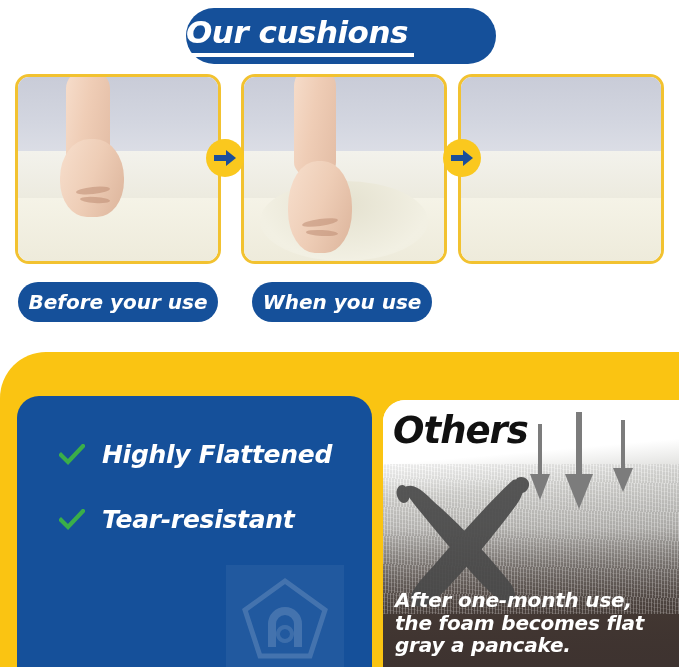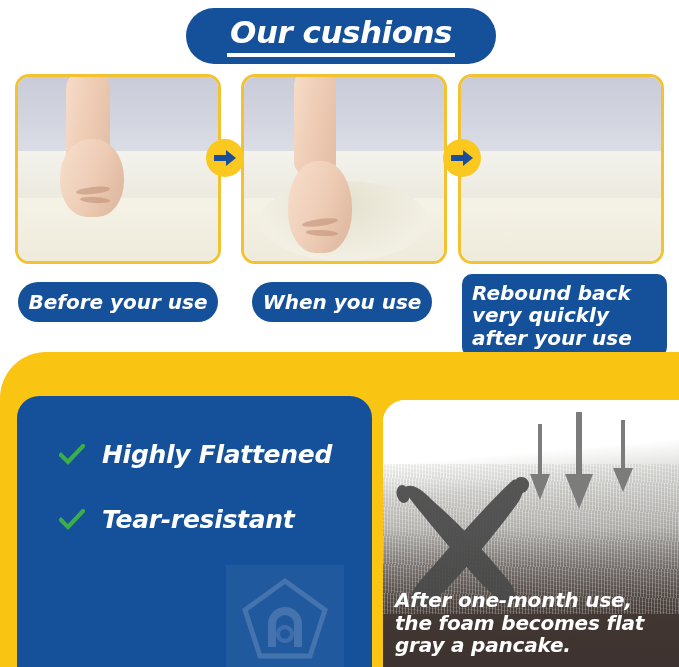--- a/index.html
+++ b/index.html
@@ -22,21 +22,21 @@
   .title-pill {
     position: absolute;
     left: 186px;
     top: 8px;
     width: 310px;
     height: 56px;
     background: #15509A;
     border-radius: 28px;
     display: flex;
     flex-direction: column;
-    align-items: center;
+    align-items: flex-start;
     justify-content: center;
   }
   .title-pill .title-text {
     color: #ffffff;
     font-family: "DejaVu Sans", sans-serif;
     font-weight: bold;
     font-style: italic;
     font-size: 31px;
     letter-spacing: -0.5px;
     line-height: 1;
@@ -323,23 +323,20 @@
     </svg>
   </div>
   <div class="arrow-badge" id="arrow-2">
     <svg width="24" height="20" viewBox="0 0 24 20" aria-hidden="true">
       <path d="M1 7 H13 V2 L23 10 L13 18 V13 H1 Z" fill="#1A4E9B"></path>
     </svg>
   </div>
 
   <div class="caption" id="caption-2">When you use</div>
   <div class="caption" id="caption-1">Before your use</div>
-  <div class="caption" id="caption-3">Rebound back
-very  quickly
-after your use</div>
 
   <div class="yellow-band"></div>
 
   <div class="benefits-panel">
 
     <div class="benefit-row" id="benefit-0">
       <svg class="check-icon" width="26" height="22" viewBox="0 0 26 22" aria-hidden="true">
         <path d="M2 11 L9 18 L24 2" stroke="#3AAE49" stroke-width="4.2" fill="none" stroke-linecap="square" stroke-linejoin="miter"></path>
       </svg>
       <span class="benefit-label">Highly Flattened</span>
@@ -360,20 +357,21 @@
         <path d="M46 52 A7 7 0 1 1 45.9 52 Z" fill="none" stroke="rgba(255,255,255,0.13)" stroke-width="4"></path>
       </svg>
     </div>
   </div>
 
   <div class="others-panel">
     <div class="others-photo">
       <div class="grain"></div>
     </div>
 
+    <div class="others-title">Others</div>
 
     <svg class="down-arrows" width="150" height="108" viewBox="0 0 150 108" aria-hidden="true">
       <g fill="#7C7C7C">
         <rect x="25" y="12" width="4" height="54"></rect>
         <path d="M17 62 L37 62 L27 88 Z"></path>
         <rect x="63" y="0" width="6" height="66"></rect>
         <path d="M52 62 L80 62 L66 97 Z"></path>
         <rect x="108" y="8" width="4" height="52"></rect>
         <path d="M100 56 L120 56 L110 80 Z"></path>
       </g>

